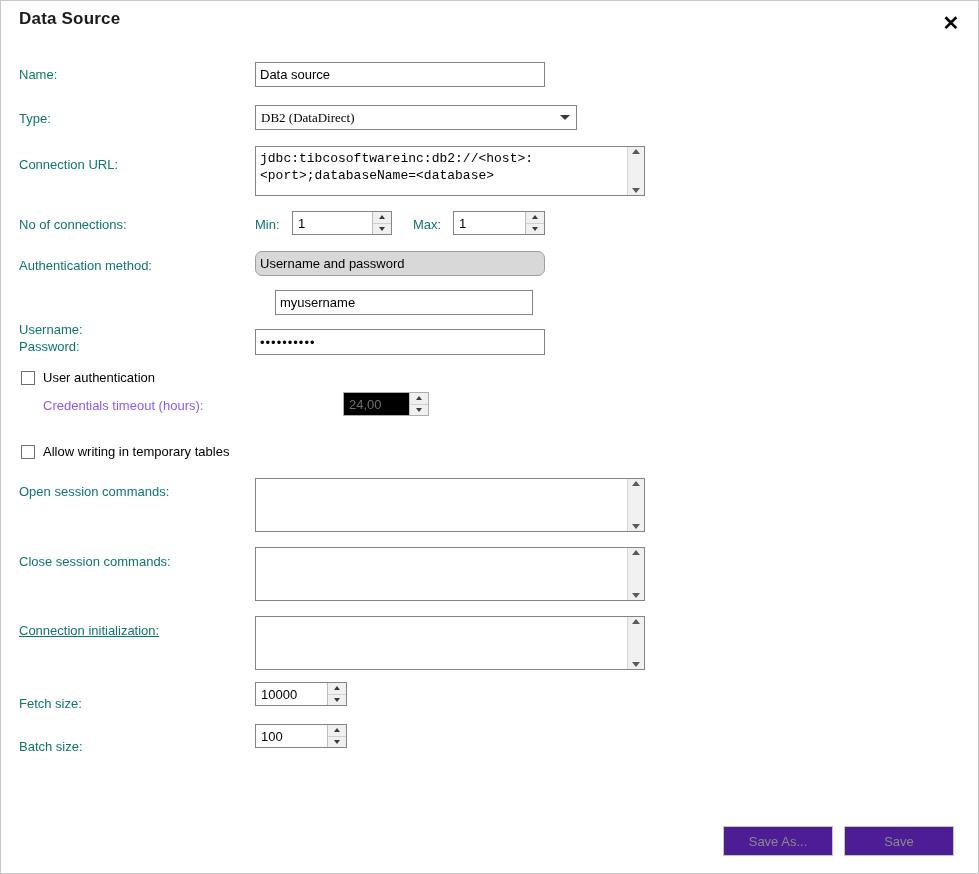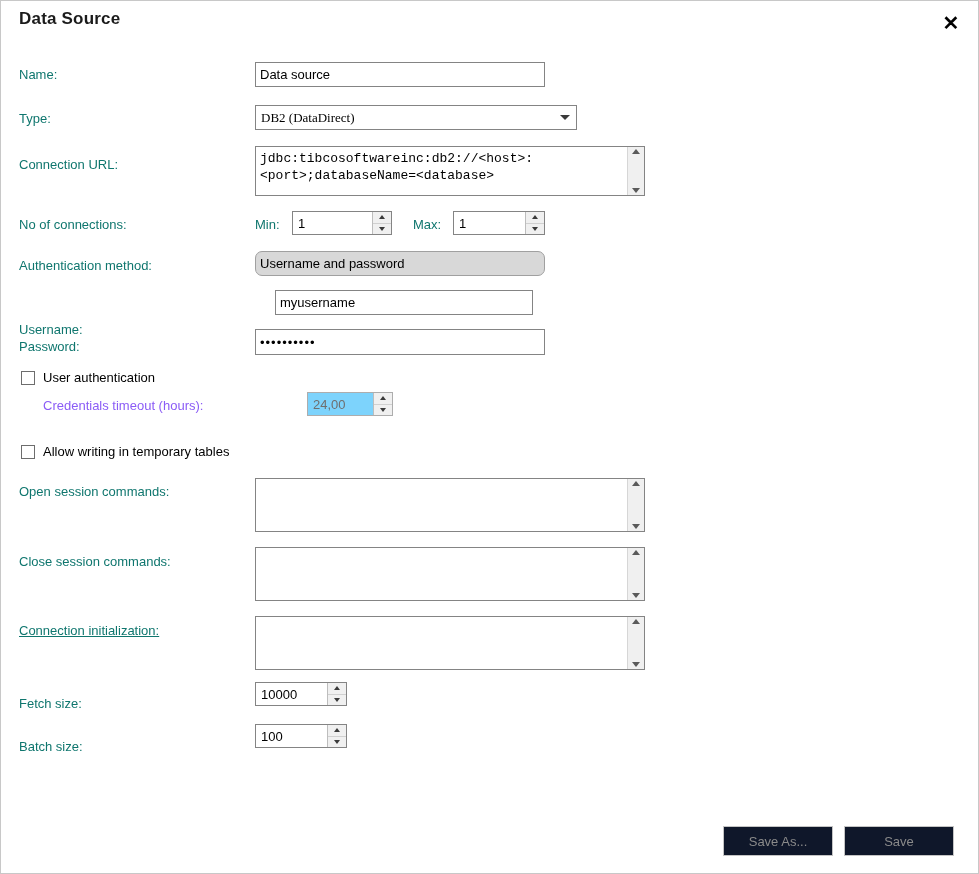--- a/index.html
+++ b/index.html
@@ -176,21 +176,21 @@
     border-left: 3.5px solid transparent;
     border-right: 3.5px solid transparent;
     border-bottom: 4px solid #3a3a3a;
   }
   .spin .dn {
     width: 0; height: 0;
     border-left: 3.5px solid transparent;
     border-right: 3.5px solid transparent;
     border-top: 4px solid #3a3a3a;
   }
-  .spin.disabled { background: #7dd3fc; border-color: #adadad; }
+  .spin.disabled { background: #000000; border-color: #adadad; margin-left: 36px; }
   .spin.disabled .sval { color: #6f6f6f; }
   
   .cbrow {
     position: absolute;
     display: flex;
     align-items: center;
   }
   .cbox {
     width: 14px;
     height: 14px;
@@ -199,21 +199,21 @@
     background: #fff;
     margin-right: 8px;
   }
   .cblabel { font-size: 13px; color: #000; }
   .dim { color: #8b5cf6; }
   
   .btn {
     position: absolute;
     box-sizing: border-box;
     height: 30px;
-    background: #0f172a;
+    background: #4c1d95;
     border: 1px solid #c4c4c4;
     color: #8a8a8a;
     font-size: 13px;
     display: flex;
     align-items: center;
     justify-content: center;
   }
 </style>
 </head>
 <body>

